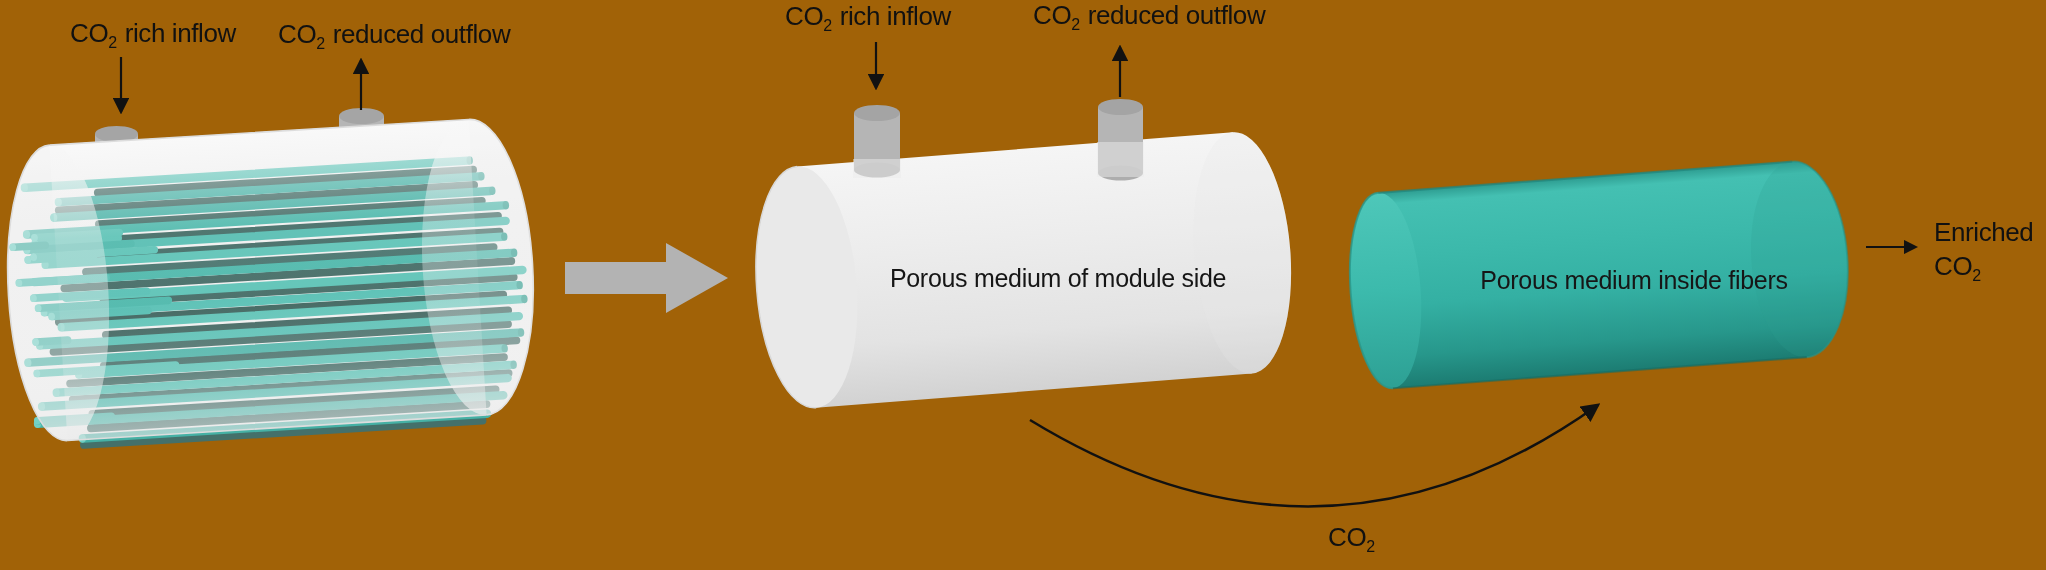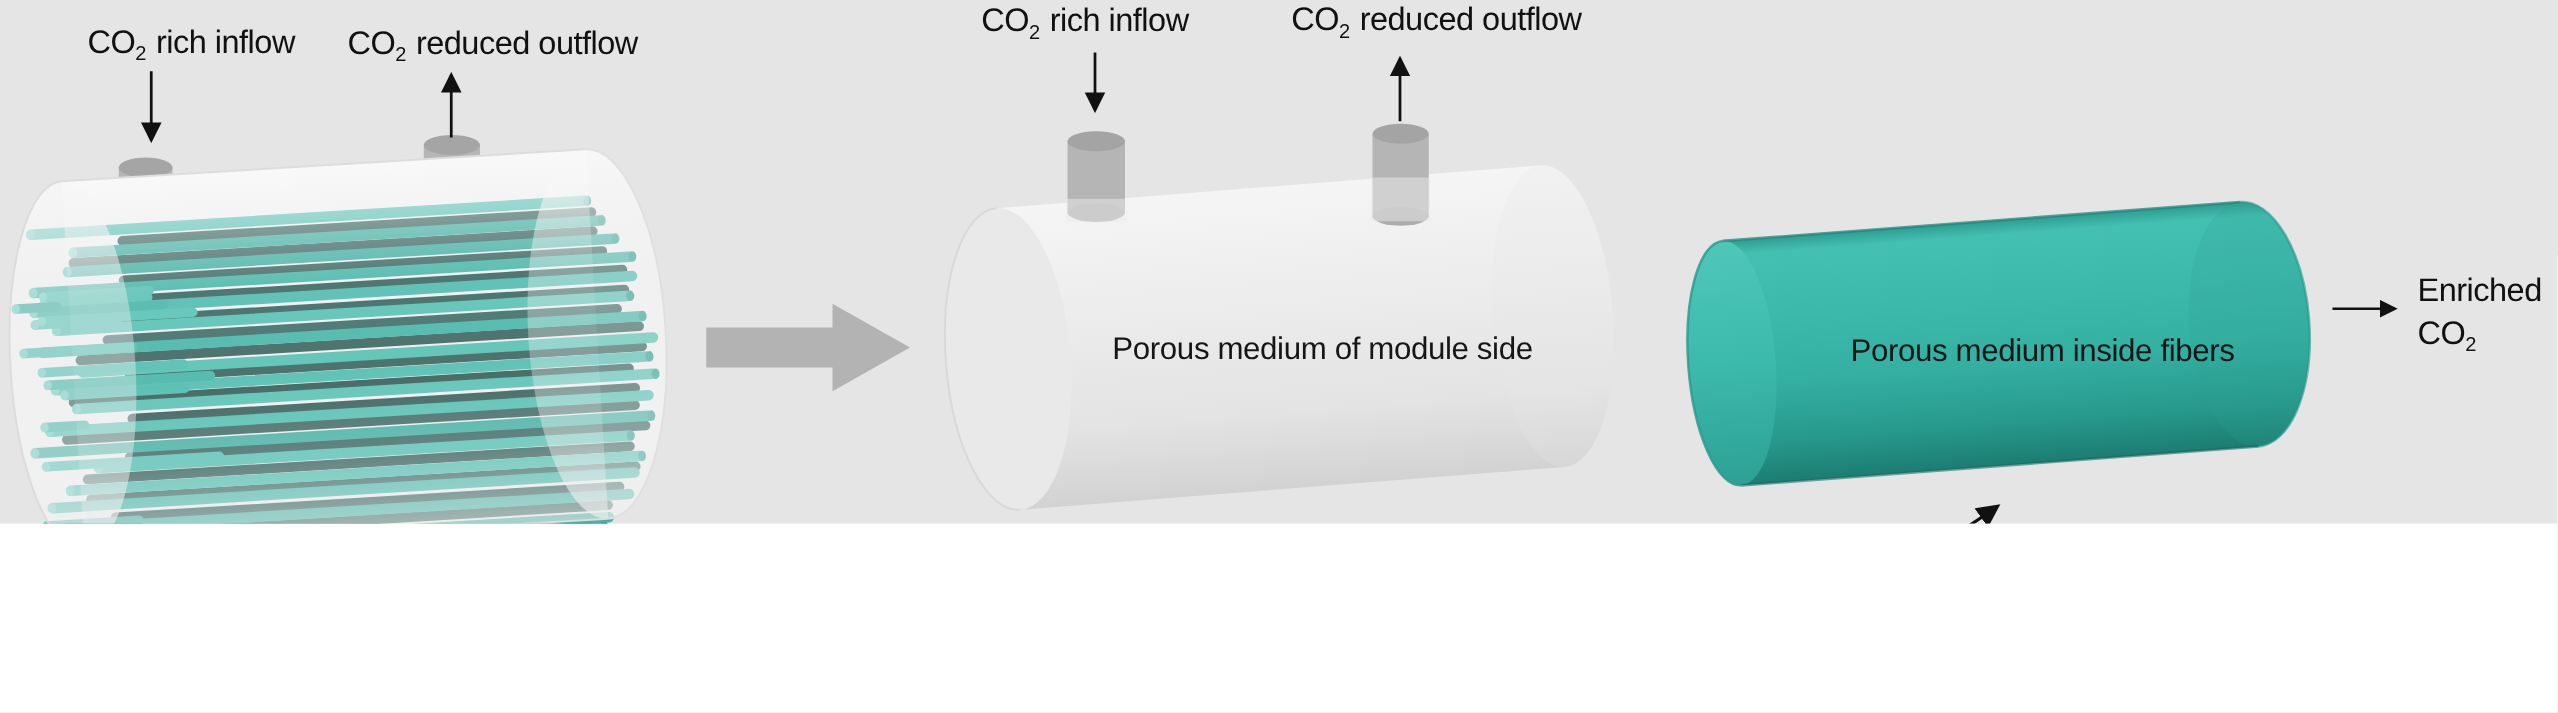--- a/index.html
+++ b/index.html
@@ -1,16 +1,16 @@
 <!DOCTYPE html>
 <html><head>
 <meta charset="utf-8">
 <style>
   html,body{margin:0;padding:0;background:#ffffff;}
-  .canvas{position:relative;width:2046px;height:419px;background:#e5e5e5;overflow:hidden;}
+  .canvas{position:relative;width:2046px;height:570px;background:#a16207;overflow:hidden;}
   svg{display:block;}
   .lbl{font-family:"Liberation Sans",sans-serif;font-size:26px;fill:#111111;letter-spacing:-0.4px;}
   .sub{font-size:16px;}
   .body-lbl{font-family:"Liberation Sans",sans-serif;font-size:25px;fill:#161616;letter-spacing:-0.3px;text-anchor:middle;}
   .flowline{stroke:#111111;stroke-width:2.2;fill:none;}
   .curve{stroke:#111111;stroke-width:2.5;fill:none;}
 </style>
 </head>
 <body>
 

